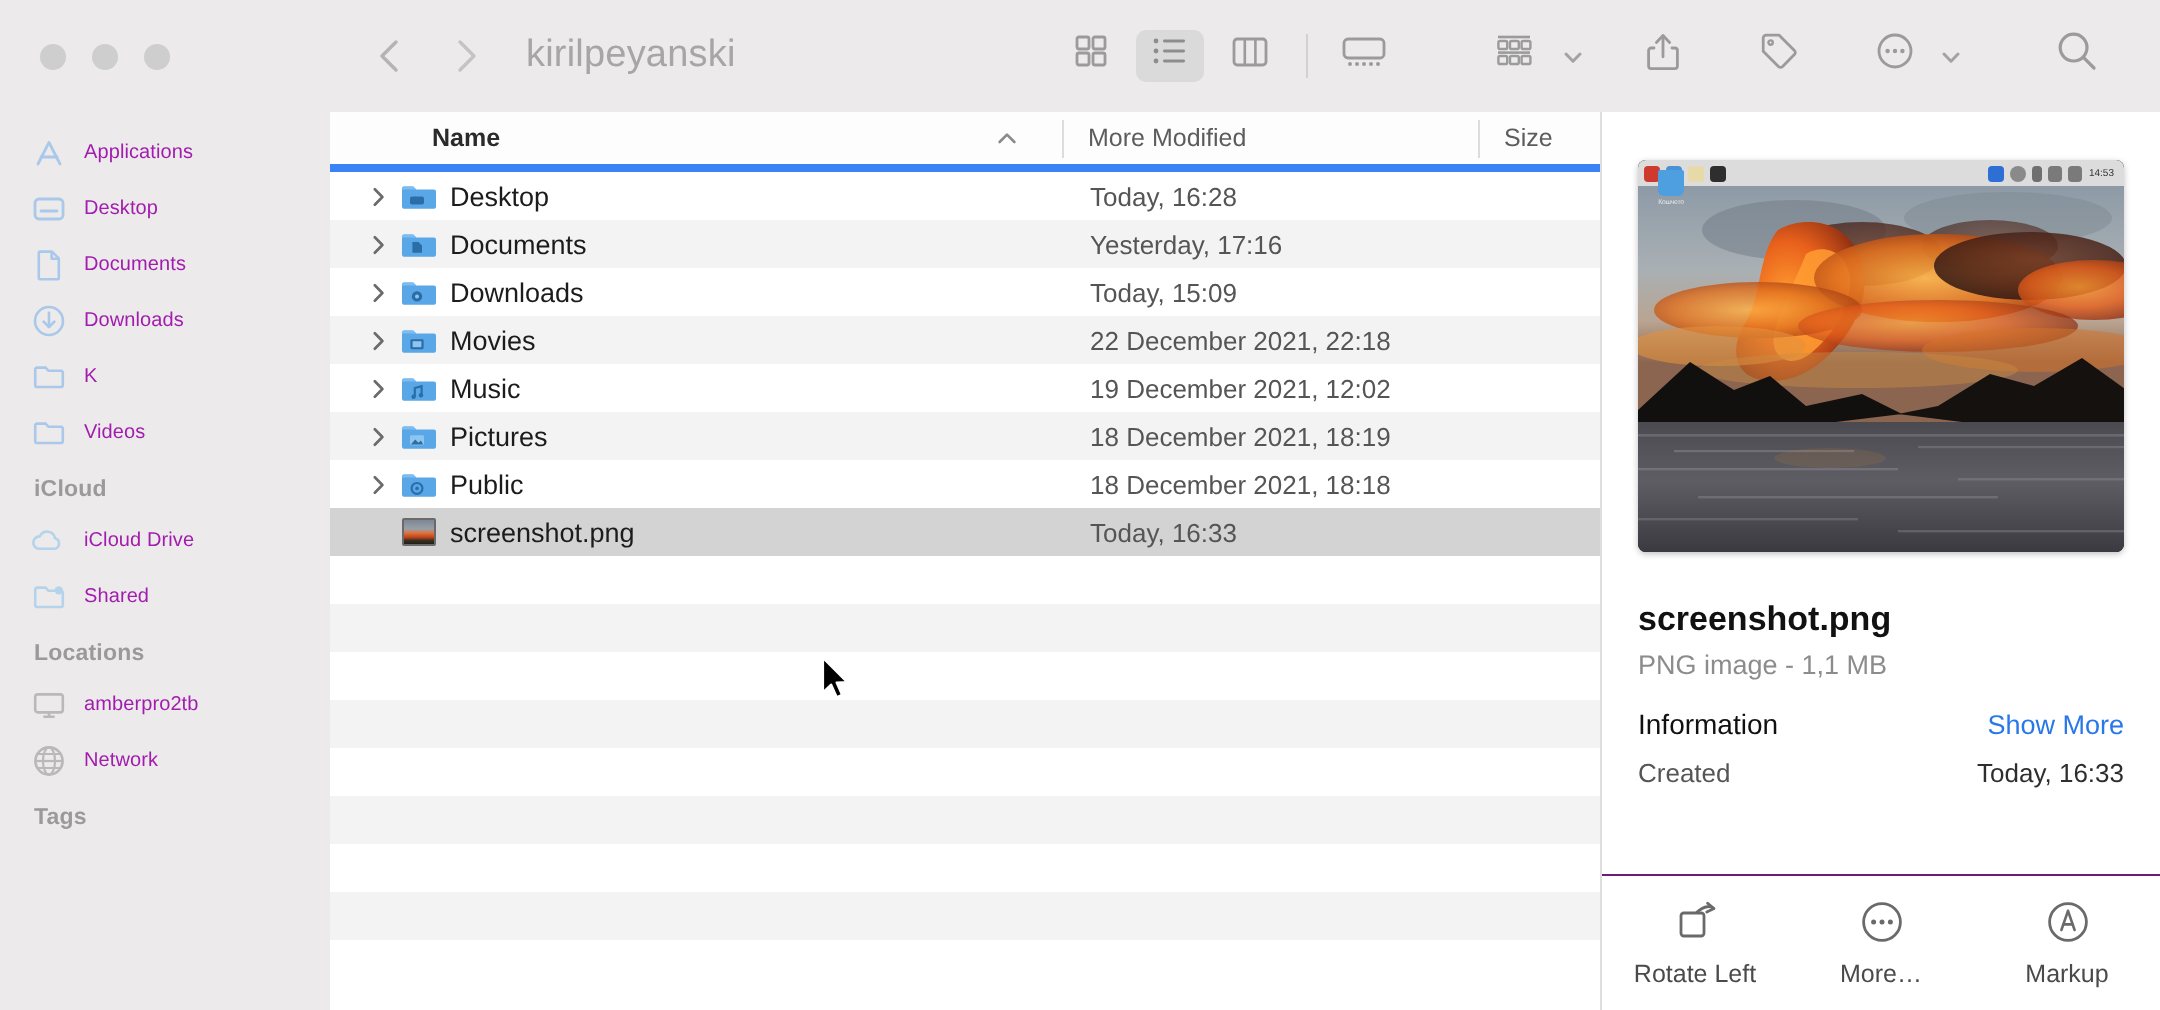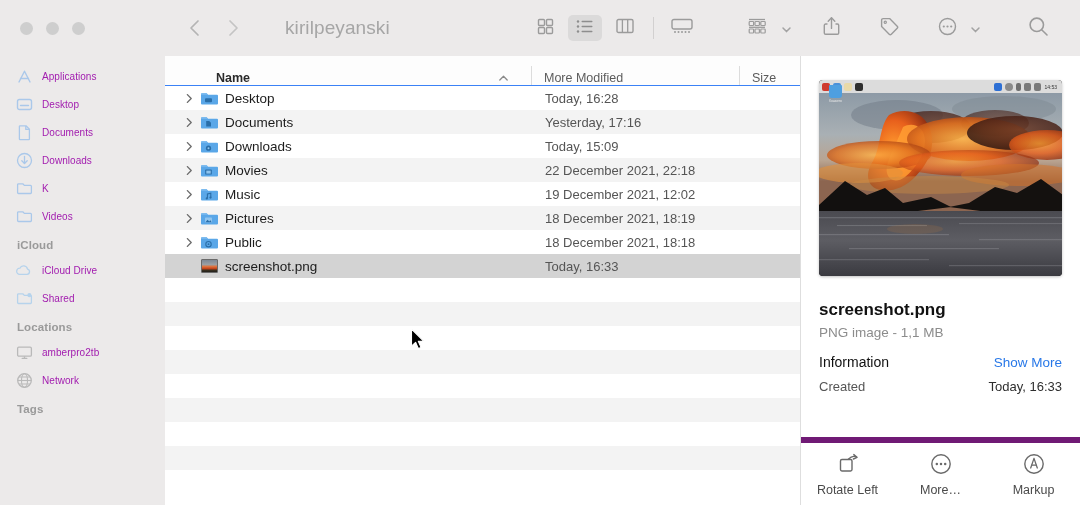--- a/index.html
+++ b/index.html
@@ -16,21 +16,21 @@
     height:56px; flex:0 0 56px; display:flex; align-items:center;
     background:#eceaea; position:relative; z-index:5;
   }
   .traffic { width:165px; flex:0 0 165px; display:flex; align-items:center; gap:13px; padding-left:20px; }
   .tl-dot { width:13px; height:13px; border-radius:50%; background:#cecece; }
 
   .nav-area { display:flex; align-items:center; gap:22px; padding-left:22px; }
   .chev-btn { width:16px; height:22px; position:relative; }
   .chev-btn svg { display:block; }
   .win-title {
-    font-size:19px; color:#a6a6a6; letter-spacing:.1px; margin-left:22px; white-space:nowrap;
+    font-size:19px; color:#a6a6a6; letter-spacing:.1px; white-space:nowrap;
   }
 
   .toolbar-right { margin-left:auto; display:flex; align-items:center; padding-right:22px; }
   .tb-btn {
     width:34px; height:26px; display:flex; align-items:center; justify-content:center;
     border-radius:5px; margin:0 3px;
   }
   .tb-btn.sel { background:#dbdada; }
   .tb-sep { width:1px; height:22px; background:#d2d0d0; margin:0 8px; }
   .tb-gap-lg { width:36px; }
@@ -51,22 +51,22 @@
   }
   .sb-item {
     height:28px; display:flex; align-items:center; padding-left:15px; gap:9px;
   }
   .sb-icon { width:18px; height:18px; flex:0 0 18px; display:flex; align-items:center; justify-content:center; }
   .sb-label { font-size:10px; color:#a21caf; white-space:nowrap; letter-spacing:.05px; }
 
   
   .filelist { flex:1 1 auto; min-width:0; background:#fff; display:flex; flex-direction:column; position:relative; }
   .col-head {
-    height:30px; flex:0 0 30px; display:flex; align-items:flex-end;
-    background:#fdfdfd; border-bottom:1px solid #3b82f6; font-size:12.5px; color:#3a3a3a;
+    height:30px; flex:0 0 30px; display:flex; align-items:center;
+    background:#fdfdfd; border-bottom:4px solid #3b82f6; font-size:12.5px; color:#3a3a3a;
     position:relative;
   }
   .ch-name { flex:1 1 auto; display:flex; align-items:center; position:relative; padding-left:51px; }
   .ch-name .lbl { font-weight:bold; color:#2b2b2b; }
   .sort-arrow { position:absolute; right:22px; width:11px; height:11px; }
   .ch-div { width:1px; height:19px; background:#dcdcdc; }
   .ch-date { width:207px; flex:0 0 207px; padding-left:12px; color:#5c5c5c; }
   .ch-size { width:60px; flex:0 0 60px; padding-left:12px; color:#5c5c5c; }
 
   .rows { flex:1 1 auto; position:relative; overflow:hidden; }
@@ -122,21 +122,21 @@
   .p-showmore { margin-left:auto; font-size:13.5px; color:#2878e8; }
   .p-kvrow { display:flex; padding:9px 18px 0 18px; font-size:13px; color:#555; }
   .p-kvrow .v { margin-left:auto; color:#2e2e2e; }
 
   .p-fade {
     position:absolute; left:0; right:0; bottom:68px; height:36px;
     background:linear-gradient(180deg,rgba(255,255,255,0) 0%,#fff 62%); pointer-events:none; z-index:6;
   }
   .p-actions {
     position:absolute; left:0; right:0; bottom:0; height:68px; background:#fff;
-    border-top:6px solid #701a75; display:flex; align-items:center; justify-content:space-around;
+    border-top:1px solid #701a75; display:flex; align-items:center; justify-content:space-around;
     z-index:7;
   }
   .act { display:flex; flex-direction:column; align-items:center; gap:7px; width:78px; }
   .act .ai { height:24px; display:flex; align-items:center; justify-content:center; }
   .act .al { font-size:12.5px; color:#4a4a4a; }
 </style>
 </head>
 <body>
 
 <div id="app">

